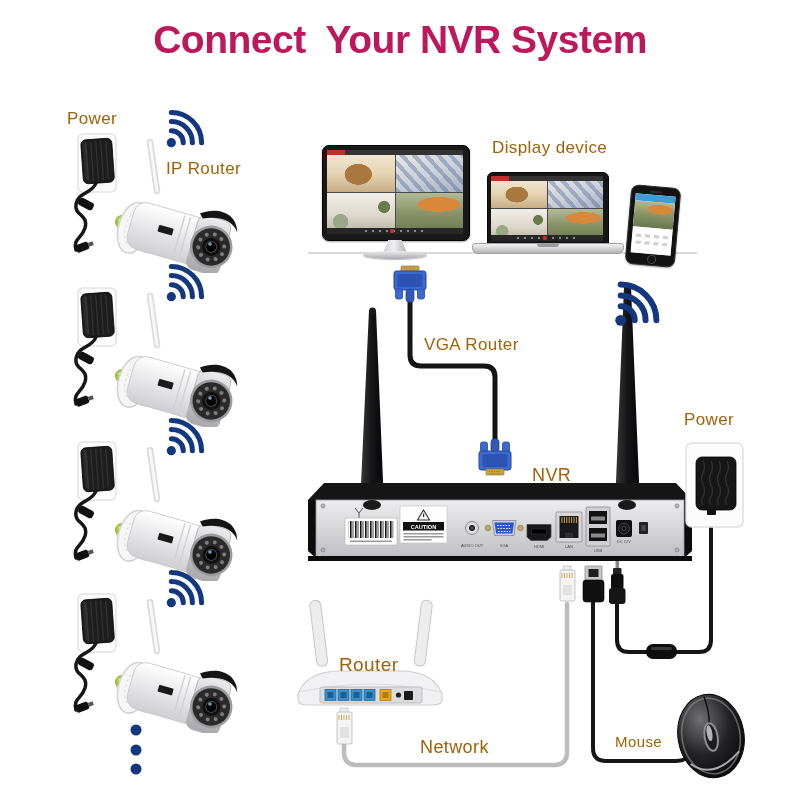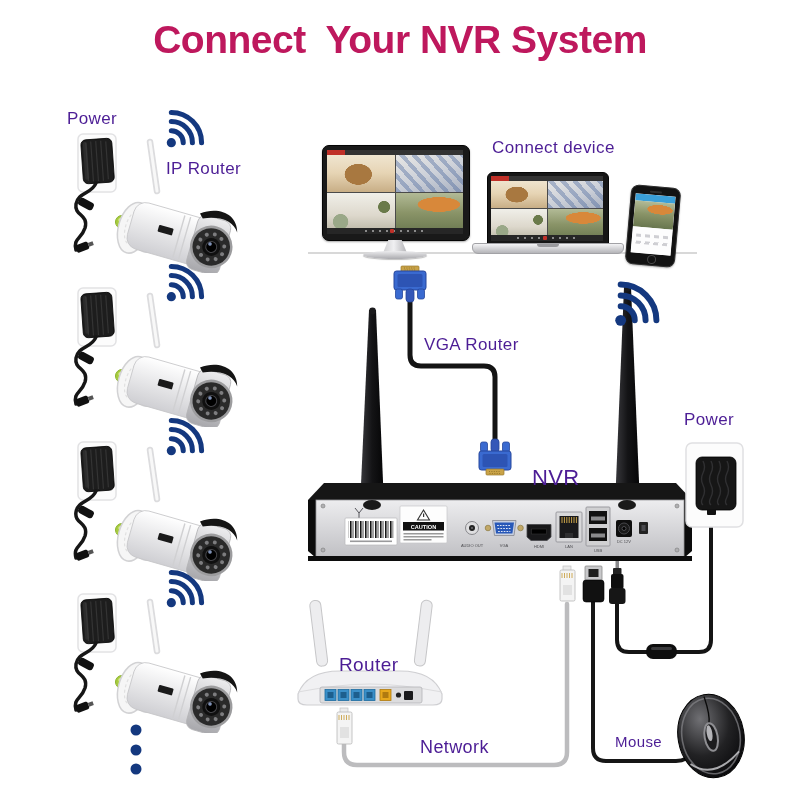--- a/index.html
+++ b/index.html
@@ -1,22 +1,22 @@
 <!DOCTYPE html>
 <html><head>
 <meta charset="utf-8">
 <style>
   html,body{margin:0;padding:0;background:#fff;}
   #stage{position:relative;width:800px;height:800px;background:#fff;overflow:hidden;
          font-family:"Liberation Sans",sans-serif;}
   
   .title{position:absolute;left:0;top:18px;width:800px;text-align:center;
          font-size:39px;font-weight:800;color:#be185d;letter-spacing:-.5px;white-space:pre;}
-  .lbl{position:absolute;font-size:17px;color:#4c1d95;letter-spacing:.4px;white-space:nowrap;}
-  .lbl-nvr{font-size:22px;text-align:right;}
+  .lbl{position:absolute;font-size:17px;color:#a16207;letter-spacing:.4px;white-space:nowrap;}
+  .lbl-nvr{font-size:18px;text-align:right;}
   .lbl-router{font-size:19px;}
   .lbl-mouse{font-size:15px;}
   .lbl-network{font-size:18px;}
   
   #diagram-svg{position:absolute;left:0;top:0;z-index:1;}
   .overlay{z-index:3;}
   
   .device{position:absolute;z-index:2;}
   .screen-grid{position:absolute;display:grid;grid-template-columns:1fr 1fr;grid-template-rows:1fr 1fr;
                gap:1px;background:#4a4a4a;overflow:hidden;}
@@ -391,20 +391,20 @@
         <div class="p-row" style="top:7px"></div>
         <div class="p-row" style="top:14px"></div>
       </div>
     </div>
     <div class="p-home"></div>
   </div>
 
   <div class="title overlay" style="position:absolute">Connect  Your NVR System</div>
   <div class="lbl overlay" style="left:67px;top:109px">Power</div>
   <div class="lbl overlay" style="left:166px;top:159px">IP Router</div>
-  <div class="lbl overlay" style="left:492px;top:138px">Connect device</div>
+  <div class="lbl overlay" style="left:492px;top:138px">Display device</div>
   <div class="lbl overlay" style="left:424px;top:335px">VGA Router</div>
   <div class="lbl lbl-nvr overlay" style="left:532px;top:465px">NVR</div>
   <div class="lbl overlay" style="left:684px;top:410px">Power</div>
   <div class="lbl lbl-router overlay" style="left:339px;top:654px">Router</div>
   <div class="lbl lbl-network overlay" style="left:420px;top:737px">Network</div>
   <div class="lbl lbl-mouse overlay" style="left:615px;top:733px">Mouse</div>
 </div>
 
 </body></html>

